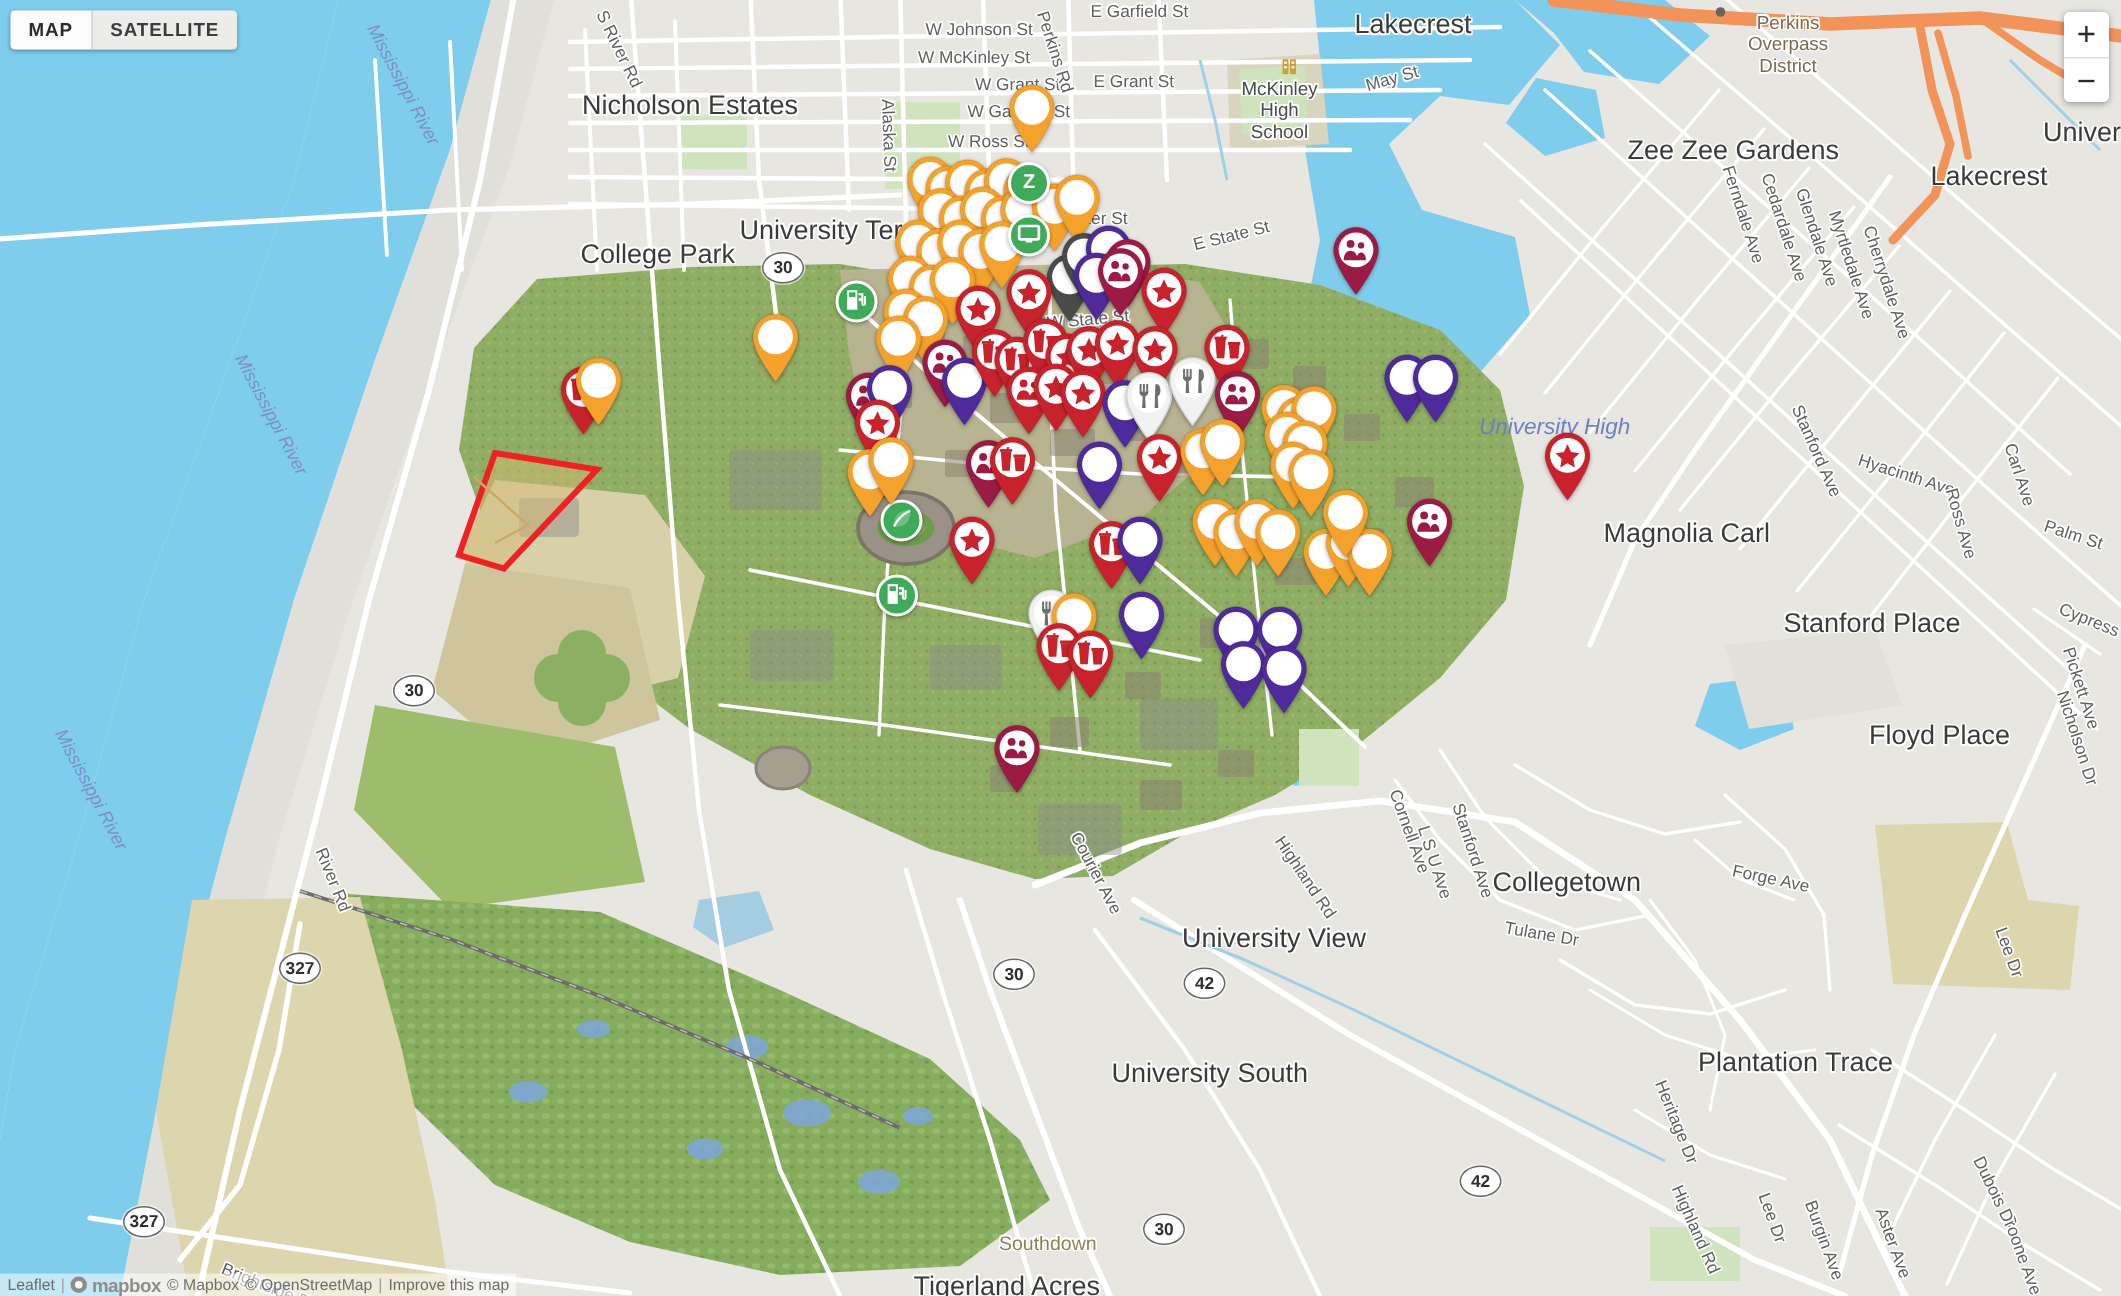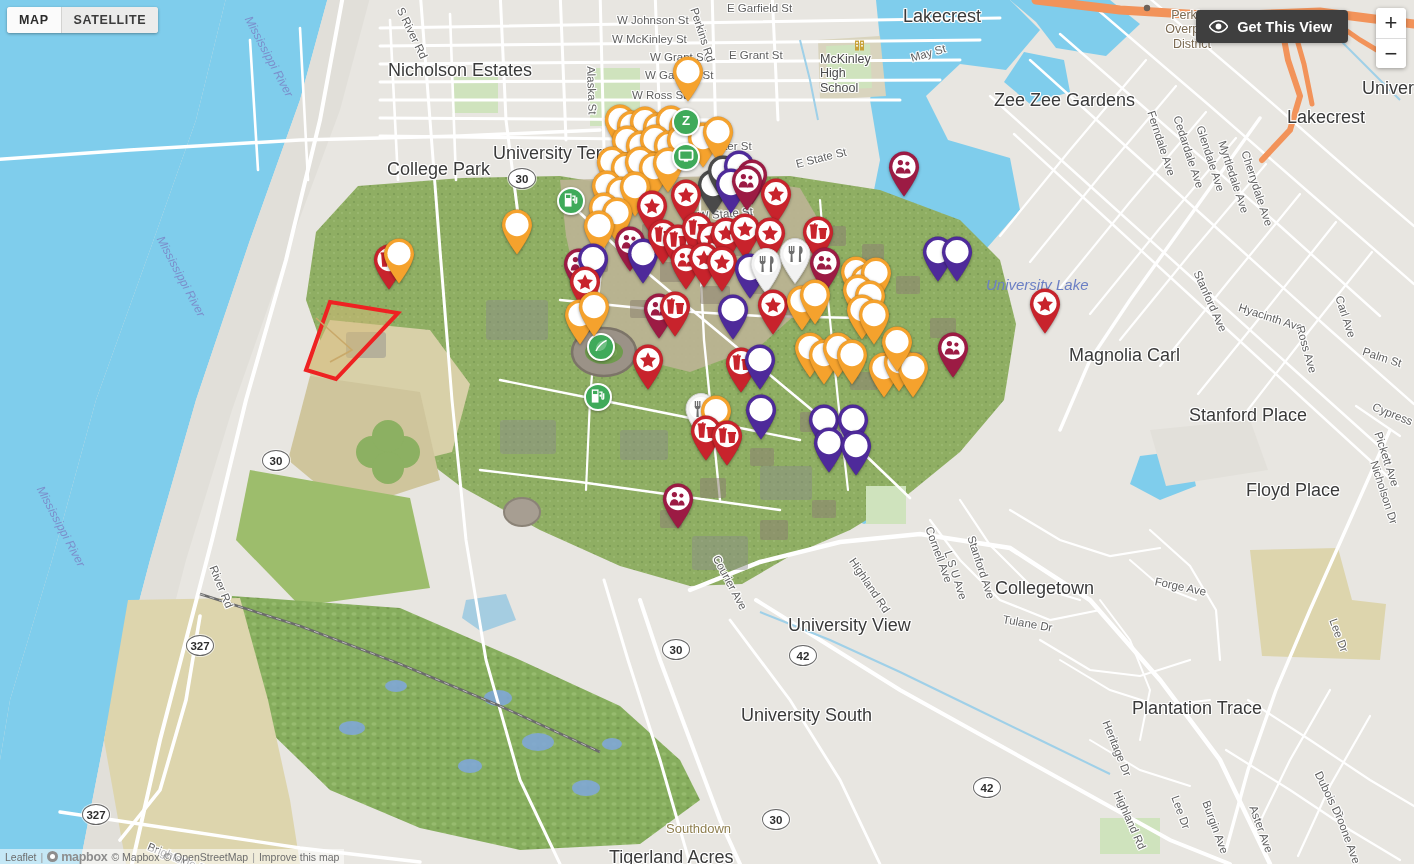--- a/index.html
+++ b/index.html
@@ -36,21 +36,21 @@
        1px  1px 0 rgba(255,255,255,.85), -1px -1px 0 rgba(255,255,255,.85),
        1px -1px 0 rgba(255,255,255,.85), -1px  1px 0 rgba(255,255,255,.85);
     transform-origin: left center;
     pointer-events: none;
   }
   .lbl.place-lg{ font-size: 18px; color: #3a3a3a; }
   .lbl.street-sm{ font-size: 11.5px; color: #5f5f5f; }
   .lbl.water   { font-size: 15px; color: #6b7fc4; font-style: italic; text-shadow: none; }
   .lbl.water-sm{ font-size: 12px; color: #7b8ecb; font-style: italic; text-shadow: none; }
   .lbl.park    { font-size: 13px; color: #8f7f4f; }
-  .lbl.poi     { font-size: 12.5px; color: #4a4a4a; text-align: left; white-space: normal; line-height: 1.15; }
+  .lbl.poi     { font-size: 12.5px; color: #4a4a4a; text-align: center; white-space: normal; line-height: 1.15; }
   .lbl.district{ font-size: 12.5px; color: #7b6a52; text-align:center; white-space: normal; line-height:1.15;}
 
   
   .shield {
     position: absolute;
     background: #fff;
     border: 1.4px solid #666;
     border-radius: 50%;
     width: 28px; height: 21px;
     font-size: 11.5px; font-weight: bold;
@@ -467,21 +467,21 @@
   <svg class="layer hl-parcel" width="1414" height="864" viewBox="0 0 1414 864">
     <polygon id="hl-poly" points="330,302 398,313 336,379 306,370" fill="rgba(214,186,120,0.5)" stroke="#ee2222" stroke-width="4"></polygon>
     <path d="M 316,318 L 352,350 L 330,362" stroke="#c9a96a" stroke-width="1.6" fill="none"></path>
   </svg>
 
   <div class="layer" id="label-layer">
       <div class="lbl place-lg" style="left: 388px; top: 60px;">Nicholson Estates</div>
       <div class="lbl place-lg" style="left: 387px; top: 159px;">College Park</div>
       <div class="lbl place-lg" style="left: 493px; top: 143px;">University Terrace</div>
       <div class="lbl place-lg" style="left: 903px; top: 6px;">Lakecrest</div>
-      <div class="lbl place-lg" style="left: 994px; top: 90px;">Zee Zee Gardens</div>
+      <div class="lbl place-lg" style="left: 1085px; top: 90px;">Zee Zee Gardens</div>
       <div class="lbl place-lg" style="left: 1287px; top: 107px;">Lakecrest</div>
       <div class="lbl place-lg" style="left: 1069px; top: 345px;">Magnolia Carl</div>
       <div class="lbl place-lg" style="left: 1189px; top: 405px;">Stanford Place</div>
       <div class="lbl place-lg" style="left: 1246px; top: 480px;">Floyd Place</div>
       <div class="lbl place-lg" style="left: 995px; top: 578px;">Collegetown</div>
       <div class="lbl place-lg" style="left: 1132px; top: 698px;">Plantation Trace</div>
       <div class="lbl place-lg" style="left: 788px; top: 615px;">University View</div>
       <div class="lbl place-lg" style="left: 741px; top: 705px;">University South</div>
       <div class="lbl place-lg" style="left: 609px; top: 847px;">Tigerland Acres</div>
       <div class="lbl place-lg" style="left: 1362px; top: 78px;">University</div>
@@ -525,21 +525,21 @@
       <div class="lbl street-sm" style="left: 1338px; top: 805px; transform: rotate(70deg);">Boone Ave</div>
       <div class="lbl street-sm" style="left: 1318px; top: 766px; transform: rotate(64deg);">Dubois Dr</div>
       <div class="lbl street-sm" style="left: 1175px; top: 790px; transform: rotate(70deg);">Lee Dr</div>
       <div class="lbl street-sm" style="left: 716px; top: 550px; transform: rotate(62deg);">Courier Ave</div>
       <div class="lbl street-sm" style="left: 213px; top: 560px; transform: rotate(68deg);">River Rd</div>
       <div class="lbl street-sm" style="left: 148px; top: 840px; transform: rotate(22deg);">Brightside Dr</div>
       <div class="lbl street-sm" style="left: 1374px; top: 455px; transform: rotate(72deg);">Nicholson Dr</div>
       <div class="lbl water-sm" style="left: 248px; top: 10px; transform: rotate(62deg);">Mississippi River</div>
       <div class="lbl water-sm" style="left: 160px; top: 230px; transform: rotate(62deg);">Mississippi River</div>
       <div class="lbl water-sm" style="left: 40px; top: 480px; transform: rotate(62deg);">Mississippi River</div>
-      <div class="lbl water" style="left: 986px; top: 276px;">University Lake</div>
+      <div class="lbl water" style="left: 986px; top: 276px;">University High</div>
       <div class="lbl park" style="left: 666px; top: 821px;">Southdown</div>
       <div class="lbl district" style="left: 1152px; top: 8px; width: 80px;">Perkins Overpass District</div>
       <div class="lbl poi" style="left: 820px; top: 52px; width: 66px;">McKinley High School</div>
       <div style="position: absolute; left: 853px; top: 38px;"><svg width="13" height="13" viewBox="0 0 13 13">
           <rect x="2" y="1.5" width="4" height="10" fill="#c8a23a"></rect>
           <rect x="7" y="1.5" width="4" height="10" fill="#c8a23a"></rect>
           <rect x="3" y="3" width="2" height="1.6" fill="#f4efdc"></rect>
           <rect x="8" y="3" width="2" height="1.6" fill="#f4efdc"></rect>
           <rect x="3" y="6" width="2" height="1.6" fill="#f4efdc"></rect>
           <rect x="8" y="6" width="2" height="1.6" fill="#f4efdc"></rect>
@@ -1684,29 +1684,20 @@
             <path d="M9 1 L17 7.4 L14.8 7.4 L14.8 16 L11.2 16 L11.2 10.6 L6.8 10.6 L6.8 16 L3.2 16 L3.2 7.4 L1 7.4 Z" fill="#ffffff"></path>
           </svg></span>
       </div>
     </div>
 
   <div id="basemap-toggle">
     <button class="active">MAP</button>
     <button>SATELLITE</button>
   </div>
 
-  <button id="get-this-view">
-    <span style="display:flex;">
-      <svg width="19" height="13" viewBox="0 0 19 13">
-        <path d="M9.5 0.8C4.8 0.8 1.4 4.3 0.5 6.5c0.9 2.2 4.3 5.7 9 5.7s8.1-3.5 9-5.7C17.6 4.3 14.2 0.8 9.5 0.8z" fill="none" stroke="#ffffff" stroke-width="1.6"></path>
-        <circle cx="9.5" cy="6.5" r="2.9" fill="#ffffff"></circle>
-      </svg>
-    </span>
-    <span>Get This View</span>
-  </button>
 
   <div id="zoom-controls">
     <button>+</button>
     <button>−</button>
   </div>
 
   <div id="attribution">
     <a>Leaflet</a>
     <span class="sep">|</span>
     <span class="mapbox-wordmark">

